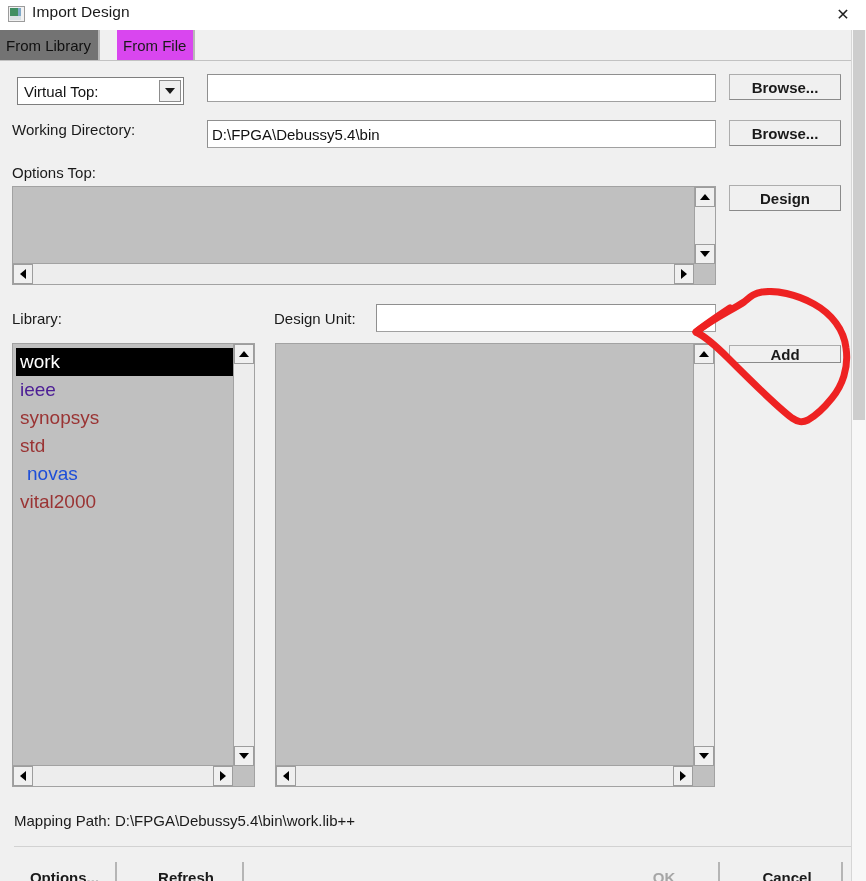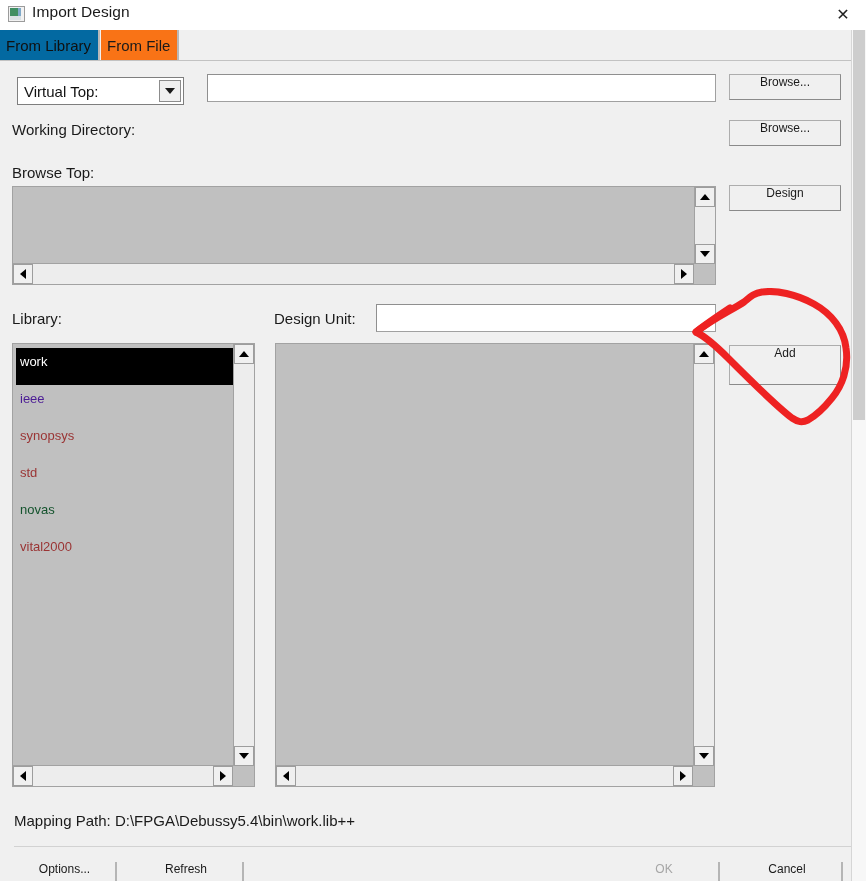--- a/index.html
+++ b/index.html
@@ -77,25 +77,25 @@
     height: 30px;
     display: flex;
     align-items: center;
     font-size: 15px;
     color: #1a1a1a;
     border-right: 2px solid #b8b8b8;
     padding: 0 7px 0 6px;
     box-sizing: border-box;
   }
   .tab.active {
-    background: #0369a1;
+    background: #737373;
     color: #101010;
   }
   #tab-from-library { left: 0px; }
-  #tab-from-file { left: 101px; background:#f97316; }
+  #tab-from-file { left: 117px; background:#d946ef; }
 
   
   .lbl {
     position: absolute;
     font-size: 15px;
     color: #1a1a1a;
     white-space: nowrap;
   }
 
   .textfield {
@@ -142,24 +142,26 @@
   }
 
   .btn {
     position: absolute;
     background: #f0f0f0;
     border: 1px solid #adadad;
     border-bottom-color: #8a8a8a;
     border-right-color: #8a8a8a;
     box-sizing: border-box;
     display: flex;
+    align-items: center;
     justify-content: center;
-    font-size: 12px;
+    font-size: 15px;
     color: #1a1a1a;
     cursor: default;
+    font-weight: bold;
   }
   .btn.flat {
     border: none;
     border-right: 2px solid #b5b5b5;
     background: transparent;
   }
   .btn.disabled { color: #a6a6a6; }
 
   
   .listpane {
@@ -209,23 +211,23 @@
     background: #c0c0c0;
     box-sizing: border-box;
     overflow: hidden;
   }
   #library-list .items {
     position: absolute;
     left: 3px; top: 4px;
     width: 219px;
   }
   .lib-item {
-    height: 37px;
+    height: 28px;
     line-height: 28px;
-    font-size: 13px;
+    font-size: 19px;
     padding-left: 4px;
     white-space: nowrap;
   }
   .lib-item.selected {
     background: #000000;
     color: #ffffff;
   }
 
   
   #du-list {
@@ -304,26 +306,29 @@
   <div class="textfield" style="left:207px; top:74px; width:509px; height:28px;">
     <span></span>
   </div>
 
   <div class="btn" style="left:729px; top:74px; width:112px; height:26px;">
     <span>Browse...</span>
   </div>
 
   <div class="lbl" style="left:12px; top:121px;">Working Directory:</div>
 
+  <div class="textfield" style="left:207px; top:120px; width:509px; height:28px;">
+    <span>D:\FPGA\Debussy5.4\bin</span>
+  </div>
 
   <div class="btn" style="left:729px; top:120px; width:112px; height:26px;">
     <span>Browse...</span>
   </div>
 
-  <div class="lbl" style="left:12px; top:164px;">Browse Top:</div>
+  <div class="lbl" style="left:12px; top:164px;">Options Top:</div>
 
   <div class="listpane" style="left:12px; top:186px; width:704px; height:99px;">
 
     <div class="vscroll" style="right:0px; top:0px; width:21px; bottom:20px;">
       <div class="sbtn" style="left:0px; top:0px; width:20px; height:20px;">
           <span class="tri-up"></span>
         </div>
       <div class="strack" style="left:0px; top:20px; right:0px; bottom:20px;"></div>
       <div class="sbtn" style="left:0px; bottom:0px; width:20px; height:20px;">
           <span class="tri-down"></span>
@@ -354,21 +359,21 @@
       </div>
       <div class="lib-item" style="color:#4c1d95;">
         <span>ieee</span>
       </div>
       <div class="lib-item" style="color:#9a3434;">
         <span>synopsys</span>
       </div>
       <div class="lib-item" style="color:#9a3434;">
         <span>std</span>
       </div>
-      <div class="lib-item" style="color:#14532d;">
+      <div class="lib-item" style="color:#1d4ed8;margin-left:7px;">
         <span>novas</span>
       </div>
       <div class="lib-item" style="color:#9a3434;">
         <span>vital2000</span>
       </div>
     </div>
 
     <div class="vscroll" style="right:0px; top:0px; width:21px; bottom:20px;">
       <div class="sbtn" style="left:0px; top:0px; width:20px; height:20px;">
           <span class="tri-up"></span>
@@ -412,21 +417,21 @@
       <div class="sbtn" style="left:0px; top:0px; width:20px; height:20px;">
           <span class="tri-left"></span>
         </div>
       <div class="strack" style="left:20px; top:0px; right:20px; bottom:0px;"></div>
       <div class="sbtn" style="right:0px; top:0px; width:20px; height:20px;">
           <span class="tri-right"></span>
         </div>
     </div>
   </div>
 
-  <div class="btn" style="left:729px; top:345px; width:112px; height:40px;">
+  <div class="btn" style="left:729px; top:345px; width:112px; height:18px;">
     <span>Add</span>
   </div>
 
   <div class="lbl" style="left:14px; top:812px;">Mapping Path: D:\FPGA\Debussy5.4\bin\work.lib++</div>
 
   <div id="sep"></div>
 
   <div class="btn flat" style="left:14px; top:862px; width:103px; height:30px;">
     <span>Options...</span>
   </div>

